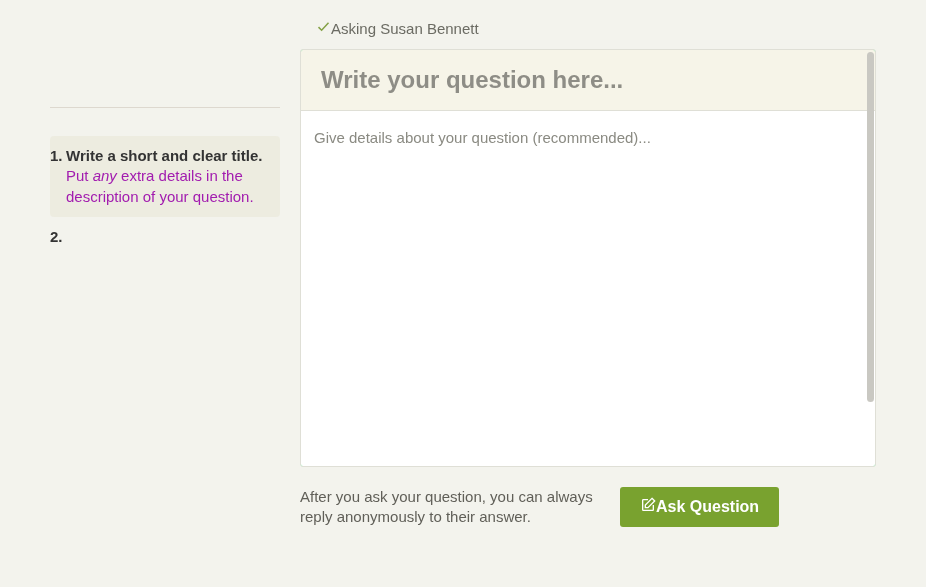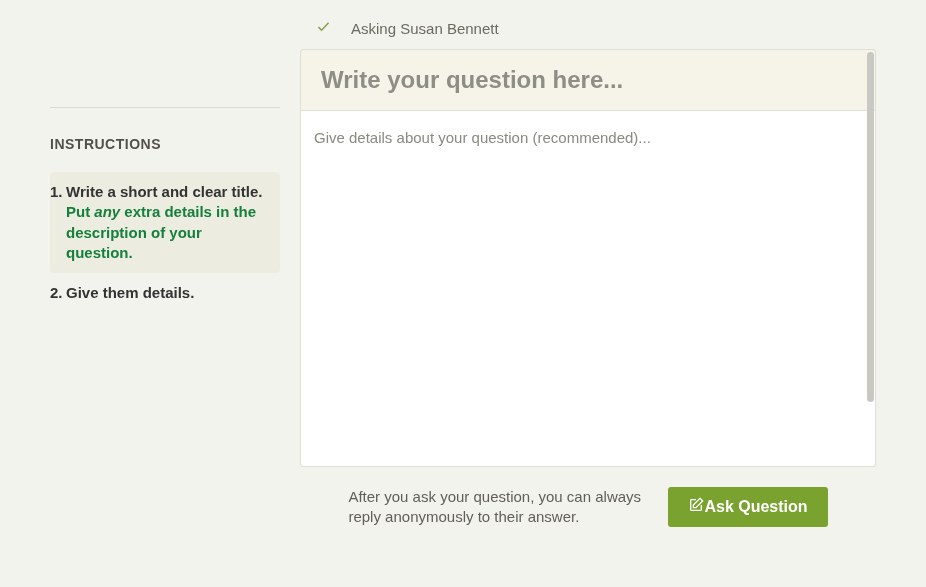--- a/index.html
+++ b/index.html
@@ -61,34 +61,33 @@
     }
     .instructions-list li.active {
       background: #edece0;
     }
     .instructions-list li .inst-title {
       font-weight: 700;
       display: block;
     }
     .instructions-list li .inst-body {
       display: block;
-      color: #15803d;
-      font-weight: bold;
+      color: #a21caf;
     }
     .instructions-list li .inst-body em {
       font-style: italic;
     }
     .main {
       flex: 1;
       min-width: 0;
     }
     .asking-row {
       display: flex;
       align-items: center;
-      gap: 20px;
+      gap: 0;
       margin-bottom: 10px;
       padding-left: 16px;
       color: #6b6b63;
       font-size: 15px;
       height: 22px;
     }
     .asking-row svg {
       width: 15px;
       height: 15px;
       stroke: #84a146;
@@ -146,21 +145,21 @@
       position: absolute;
       top: 0;
       width: 7px;
       right: 1px;
       height: 350px;
       background: #c9c8c2;
       border-radius: 4px;
     }
     .footer {
       display: flex;
-      justify-content: center;
+      justify-content: flex-start;
       align-items: flex-start;
       margin-top: 20px;
     }
     .footer-note {
       font-size: 15px;
       color: #605f58;
       max-width: 320px;
       line-height: 1.35;
     }
     .ask-button {
@@ -183,28 +182,26 @@
       stroke-width: 2;
       fill: none;
     }
   </style>
 </head>
 <body>
 
 <div class="container">
   <aside class="sidebar">
     <hr class="divider">
-    <h3 class="instructions-heading">INSTRUCTIONS</h3>
     <ol class="instructions-list">
       <li class="active">
         <span class="inst-title">Write a short and clear title.</span>
         <span class="inst-body"><span>Put </span><em>any</em><span> extra details in the description of your question.</span></span>
       </li>
       <li>
-        <span class="inst-title">Give them details.</span>
       </li>
     </ol>
   </aside>
 
   <main class="main">
     <div class="asking-row">
       <span>
         <svg viewBox="0 0 24 24">
             <polyline points="4 13 9 18 20 6"></polyline>
           </svg>

